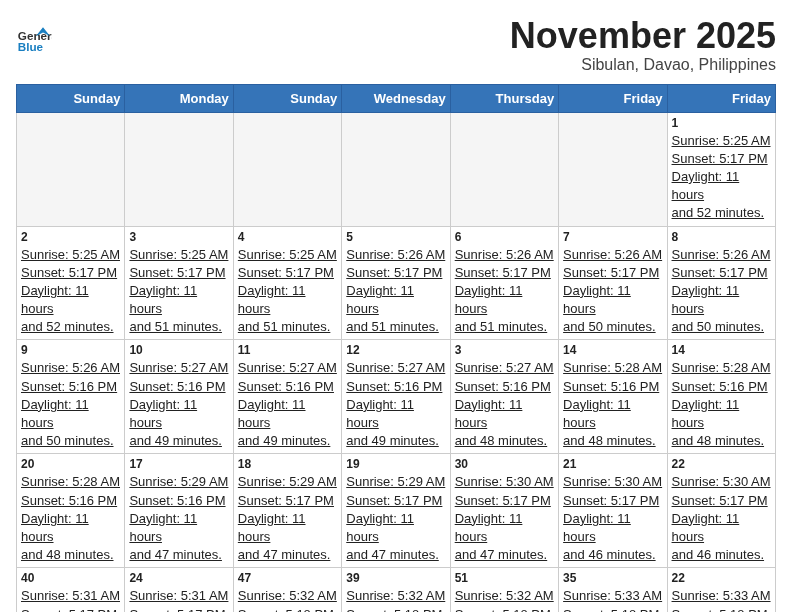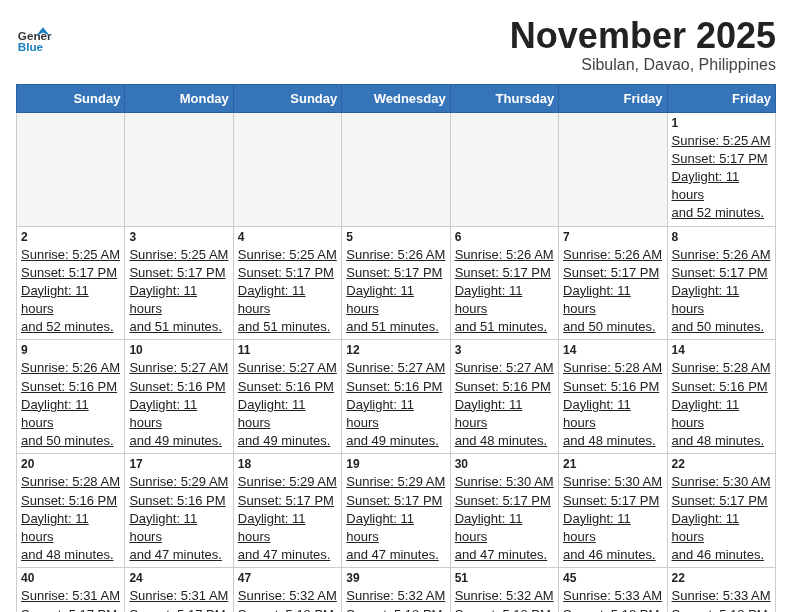--- a/index.html
+++ b/index.html
@@ -226,21 +226,21 @@
         </td>
         <td>
           <span class="day-number">39</span>
           <div class="day-info">Sunrise: 5:32 AM<br>Sunset: 5:18 PM<br>Daylight: 11 hours<br>and 45 minutes.</div>
         </td>
         <td>
           <span class="day-number">51</span>
           <div class="day-info">Sunrise: 5:32 AM<br>Sunset: 5:18 PM<br>Daylight: 11 hours<br>and 45 minutes.</div>
         </td>
         <td>
-          <span class="day-number">45</span>
+          <span class="day-number">35</span>
           <div class="day-info">Sunrise: 5:33 AM<br>Sunset: 5:18 PM<br>Daylight: 11 hours<br>and 45 minutes.</div>
         </td>
         <td>
           <span class="day-number">22</span>
           <div class="day-info">Sunrise: 5:33 AM<br>Sunset: 5:18 PM<br>Daylight: 11 hours<br>and 45 minutes.</div>
         </td>
       </tr>
       <tr>
         <td>
           <span class="day-number">30</span>

